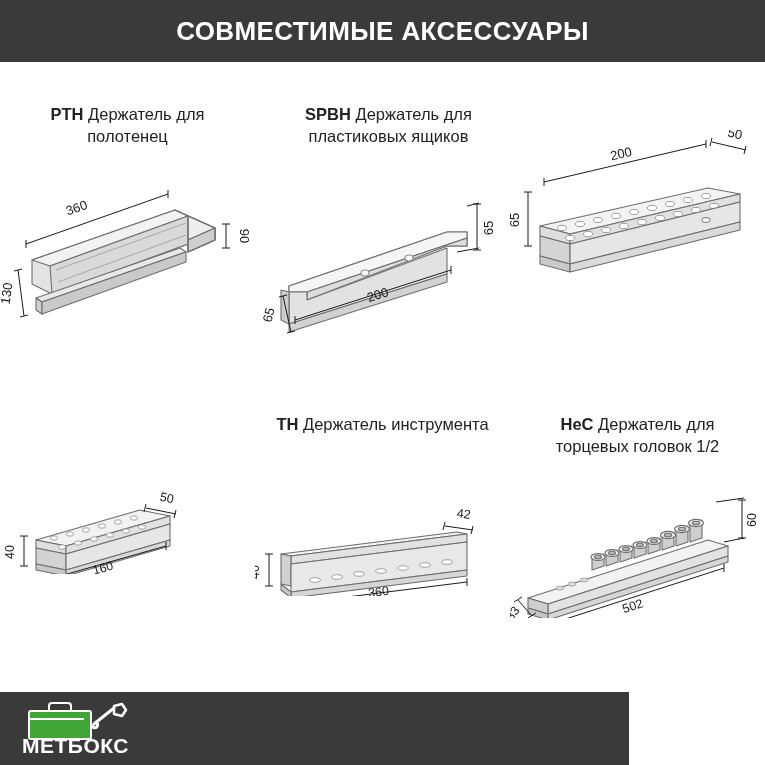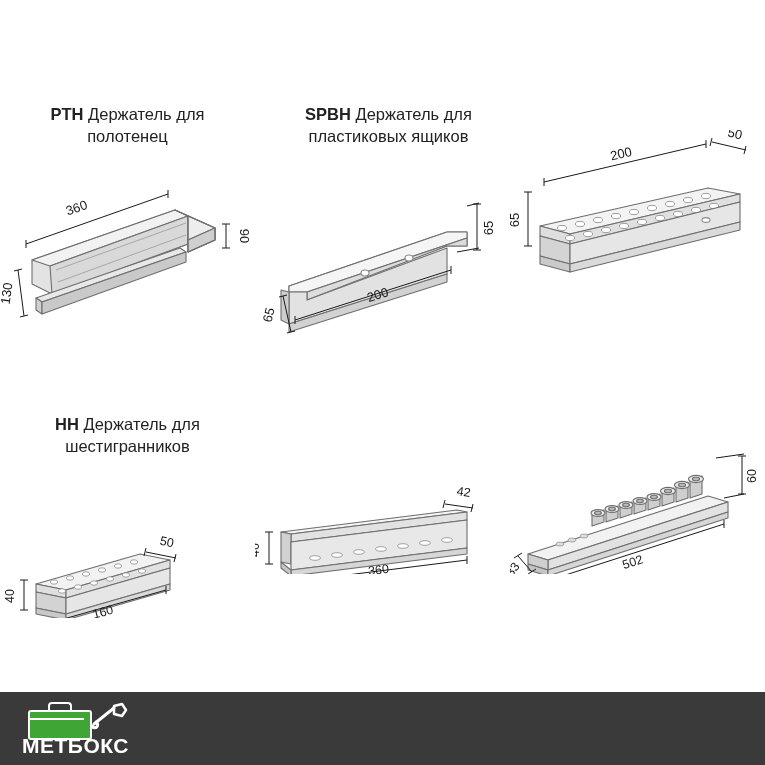--- a/index.html
+++ b/index.html
@@ -36,21 +36,21 @@
     font-size: 26px;
     font-weight: bold;
     letter-spacing: 0.4px;
     text-transform: uppercase;
     text-align: center;
   }
   
   .footer {
     position: absolute;
     left: 0; top: 692px;
-    width: 765px;
+    width: 629px;
     height: 73px;
     background: #3a3a3a;
     display: flex;
     align-items: center;
   }
   .logo {
     position: relative;
     margin-left: 14px;
     width: 165px;
     height: 58px;
@@ -140,20 +140,23 @@
     font-family: "Liberation Sans", sans-serif;
     font-size: 12.5px;
     fill: #1a1a1a;
   }
 </style>
 </head>
 <body>
 
 <div class="page">
 
+  <div class="header">
+    <div class="header-title">СОВМЕСТИМЫЕ АКСЕССУАРЫ</div>
+  </div>
 
   <div class="grid">
 
     <div class="cell" style="left:0px; top:42px;">
       <div class="cell-title">
         <b>PTH</b>
         <span>Держатель для полотенец</span>
       </div>
       <div class="art">
         <svg width="255" height="190" viewBox="0 0 255 190">
@@ -286,24 +289,20 @@
             <line x1="14" y1="116" x2="22" y2="116"></line>
           </g>
           <text class="dim" transform="translate(112,28) rotate(-13)" text-anchor="middle">200</text>
           <text class="dim" transform="translate(224,8) rotate(13)" text-anchor="middle">50</text>
           <text class="dim" transform="translate(9,90) rotate(-90)" text-anchor="middle">65</text>
         </svg>
       </div>
     </div>
 
     <div class="cell" style="left:0px; top:352px;">
-      <div class="cell-title">
-        <b>HH</b>
-        <span>Держатель для шестигранников</span>
-      </div>
       <div class="art" style="height:160px;">
         <svg width="255" height="160" viewBox="0 0 255 160">
           <g stroke="#6e6e6e" stroke-width="1.1" stroke-linejoin="round">
 
             <polygon points="36,126 140,96 170,102 66,132" fill="#f2f2f2"></polygon>
             <polygon points="36,126 66,132 66,140 36,134" fill="#dfdfdf"></polygon>
             <polygon points="66,132 170,102 170,110 66,140" fill="#e1e1e1"></polygon>
             <g fill="#ffffff" stroke="#8c8c8c" stroke-width="0.8">
               <ellipse cx="54" cy="124" rx="3.6" ry="2.2"></ellipse>
               <ellipse cx="70" cy="120" rx="3.6" ry="2.2"></ellipse>
@@ -338,20 +337,24 @@
             <line x1="166" y1="128" x2="166" y2="136"></line>
           </g>
           <text class="dim-sm" transform="translate(166,88) rotate(12)" text-anchor="middle">50</text>
           <text class="dim-sm" transform="translate(14,138) rotate(-90)" text-anchor="middle">40</text>
           <text class="dim-sm" transform="translate(104,158) rotate(-15)" text-anchor="middle">160</text>
         </svg>
       </div>
     </div>
 
     <div class="cell" style="left:255px; top:352px;">
+      <div class="cell-title">
+        <b>TH</b>
+        <span>Держатель инструмента</span>
+      </div>
       <div class="art" style="height:160px;">
         <svg width="255" height="160" viewBox="0 0 255 160">
           <g stroke="#6e6e6e" stroke-width="1.1" stroke-linejoin="round">
 
             <polygon points="26,118 202,96 212,98 36,120" fill="#f4f4f4"></polygon>
             <polygon points="36,120 212,98 212,106 36,128" fill="#e2e2e2"></polygon>
 
             <polygon points="26,118 36,120 36,128 36,150 26,148" fill="#d1d1d1"></polygon>
             <polygon points="36,128 212,106 212,134 36,156" fill="#e8e8e8"></polygon>
 
@@ -381,20 +384,24 @@
             <line x1="212" y1="142" x2="212" y2="150"></line>
           </g>
           <text class="dim-sm" transform="translate(208,82) rotate(9)" text-anchor="middle">42</text>
           <text class="dim-sm" transform="translate(4,136) rotate(-90)" text-anchor="middle">40</text>
           <text class="dim-sm" transform="translate(124,160) rotate(-7)" text-anchor="middle">360</text>
         </svg>
       </div>
     </div>
 
     <div class="cell" style="left:510px; top:352px;">
+      <div class="cell-title">
+        <b>HeC</b>
+        <span>Держатель для торцевых головок 1/2</span>
+      </div>
       <div class="art" style="height:160px;">
         <svg width="255" height="160" viewBox="0 0 255 160">
           <g stroke="#6e6e6e" stroke-width="1.1" stroke-linejoin="round">
 
             <polygon points="18,140 198,82 218,88 38,146" fill="#f2f2f2"></polygon>
             <polygon points="38,146 218,88 218,98 38,156" fill="#e2e2e2"></polygon>
             <polygon points="18,140 38,146 38,156 18,150" fill="#cfcfcf"></polygon>
 
             <polygon points="18,150 38,156 38,162 18,156" fill="#c5c5c5"></polygon>
             <polygon points="38,156 218,98 218,104 38,162" fill="#d6d6d6"></polygon>

